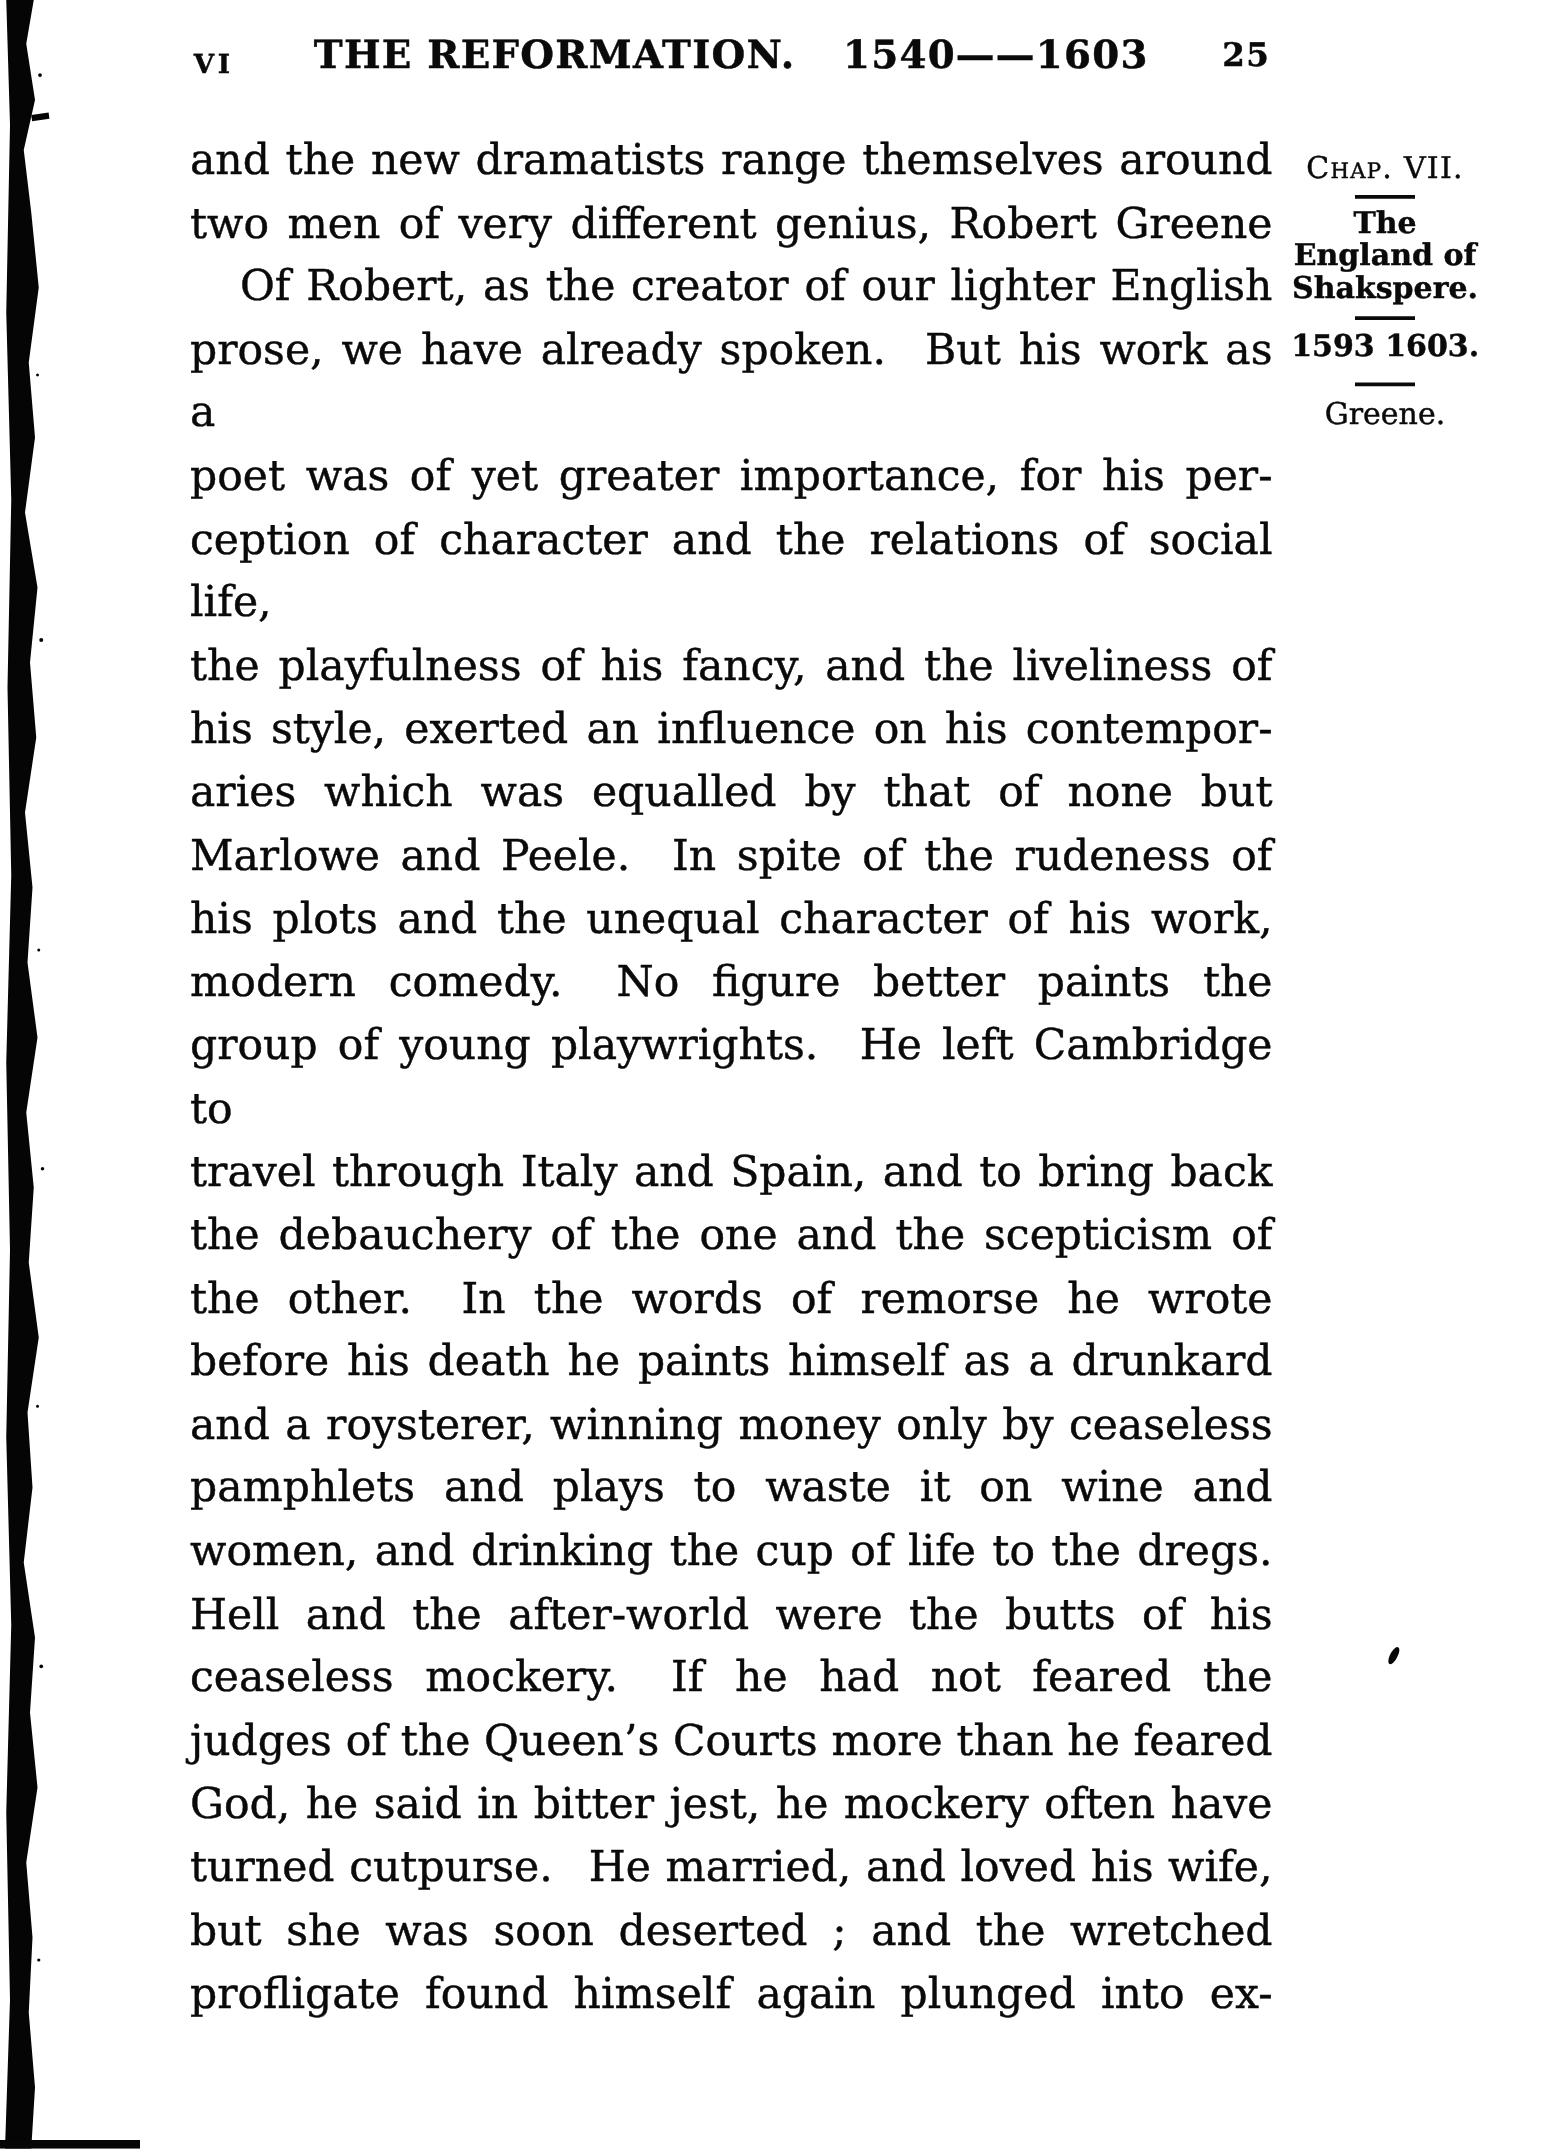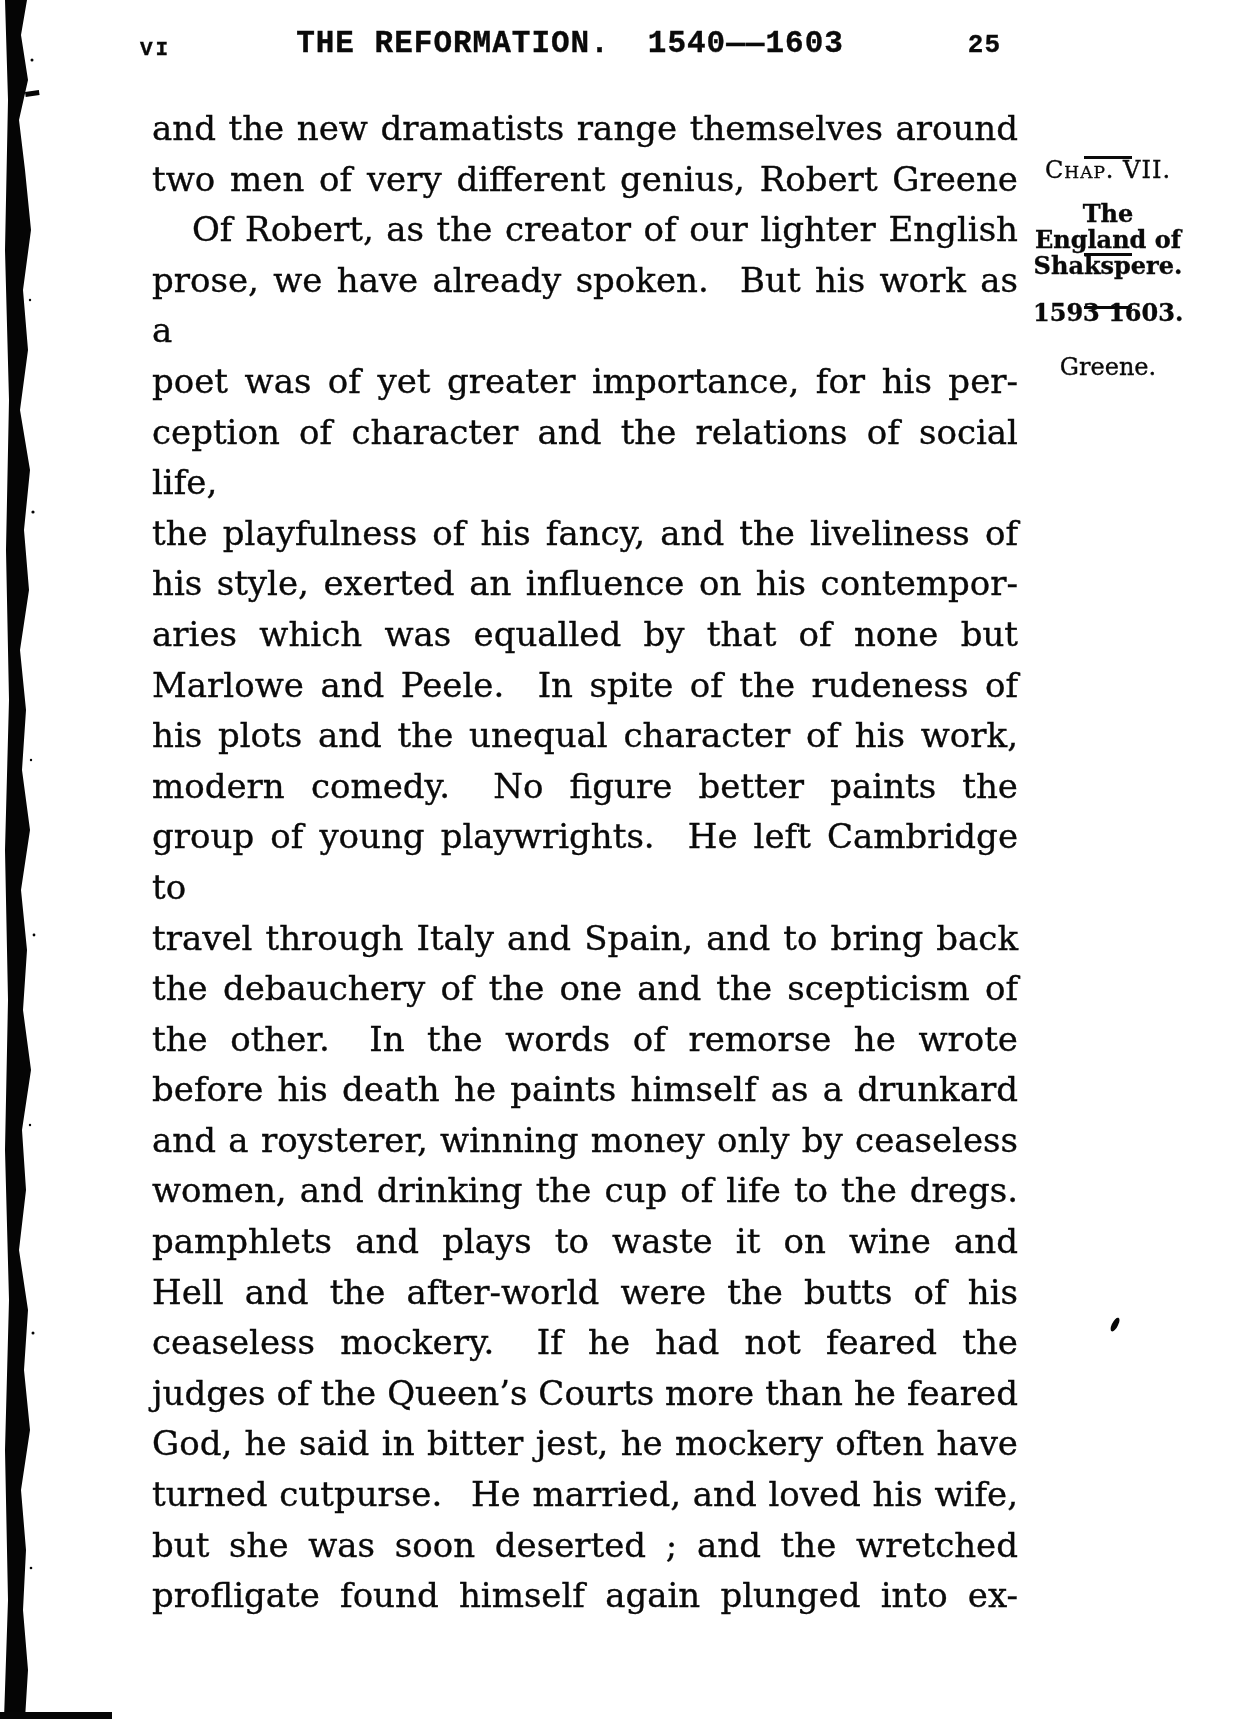--- a/index.html
+++ b/index.html
@@ -7,21 +7,21 @@
     width:1237px; height:1719px;
     background:#ffffff;
     position:relative;
     overflow:hidden;
     font-family:"DejaVu Serif","Liberation Serif",serif;
     color:#0a0a0a;
   }
   .inky { -webkit-text-stroke:0.35px currentColor; }
 
   
-  .running-head { position:absolute; left:137px; top:26px; width:866px; height:46px;font-family:Liberation Mono, monospace; }
+  .running-head { position:absolute; left:152px; top:26px; width:866px; height:46px; }
   .folio {
     position:absolute; left:3px; top:12px;
     font-size:21px; letter-spacing:3px; font-weight:bold;
   }
   .head-center {
     position:absolute; left:0; top:0; width:100%;
     text-align:center; font-size:31px; font-weight:bold; letter-spacing:1px;
     white-space:nowrap;
   }
   .head-center .dates { margin-left:38px; }
@@ -37,21 +37,21 @@
   }
   .bline { text-align:justify; text-align-last:justify; }
   .bline.short { text-align-last:left; }
   .bline.indent { text-indent:40px; }
 
   
   .margin-col {
     position:absolute; left:1033px; top:120px; width:150px; height:230px;
     text-align:center;
   }
-  .mnote { position:absolute; left:0; width:100%; white-space:nowrap;margin-top:36px; }
+  .mnote { position:absolute; left:0; width:100%; white-space:nowrap; }
   .chap { top:0; font-size:24px; font-variant:small-caps; letter-spacing:1px; }
   .mrule {
     position:absolute; left:50%; transform:translateX(-50%);
     width:48px; border-top:3px solid #0a0a0a; height:0;
   }
   .rule1 { top:36px; }
   .rule2 { top:133px; }
   .rule3 { top:186px; }
   .mbold { font-weight:bold; font-size:24px; line-height:26px; }
   .nt-the { top:45px; }
@@ -117,22 +117,22 @@
     <div class="bline">aries which was equalled by that of none but</div>
     <div class="bline">Marlowe and Peele.  In spite of the rudeness of</div>
     <div class="bline">his plots and the unequal character of his work,</div>
     <div class="bline">modern comedy.  No figure better paints the</div>
     <div class="bline">group of young playwrights.  He left Cambridge to</div>
     <div class="bline">travel through Italy and Spain, and to bring back</div>
     <div class="bline">the debauchery of the one and the scepticism of</div>
     <div class="bline">the other.  In the words of remorse he wrote</div>
     <div class="bline">before his death he paints himself as a drunkard</div>
     <div class="bline">and a roysterer, winning money only by ceaseless</div>
+    <div class="bline">pamphlets and plays to waste it on wine and</div>
     <div class="bline">women, and drinking the cup of life to the dregs.</div>
-    <div class="bline">pamphlets and plays to waste it on wine and</div>
     <div class="bline">Hell and the after-world were the butts of his</div>
     <div class="bline">ceaseless mockery.  If he had not feared the</div>
     <div class="bline">judges of the Queen’s Courts more than he feared</div>
     <div class="bline">God, he said in bitter jest, he mockery often have</div>
     <div class="bline">turned cutpurse.  He married, and loved his wife,</div>
     <div class="bline">but she was soon deserted ; and the wretched</div>
     <div class="bline">profligate found himself again plunged into ex-</div>
   </div>
 
 <div class="margin-col inky">

